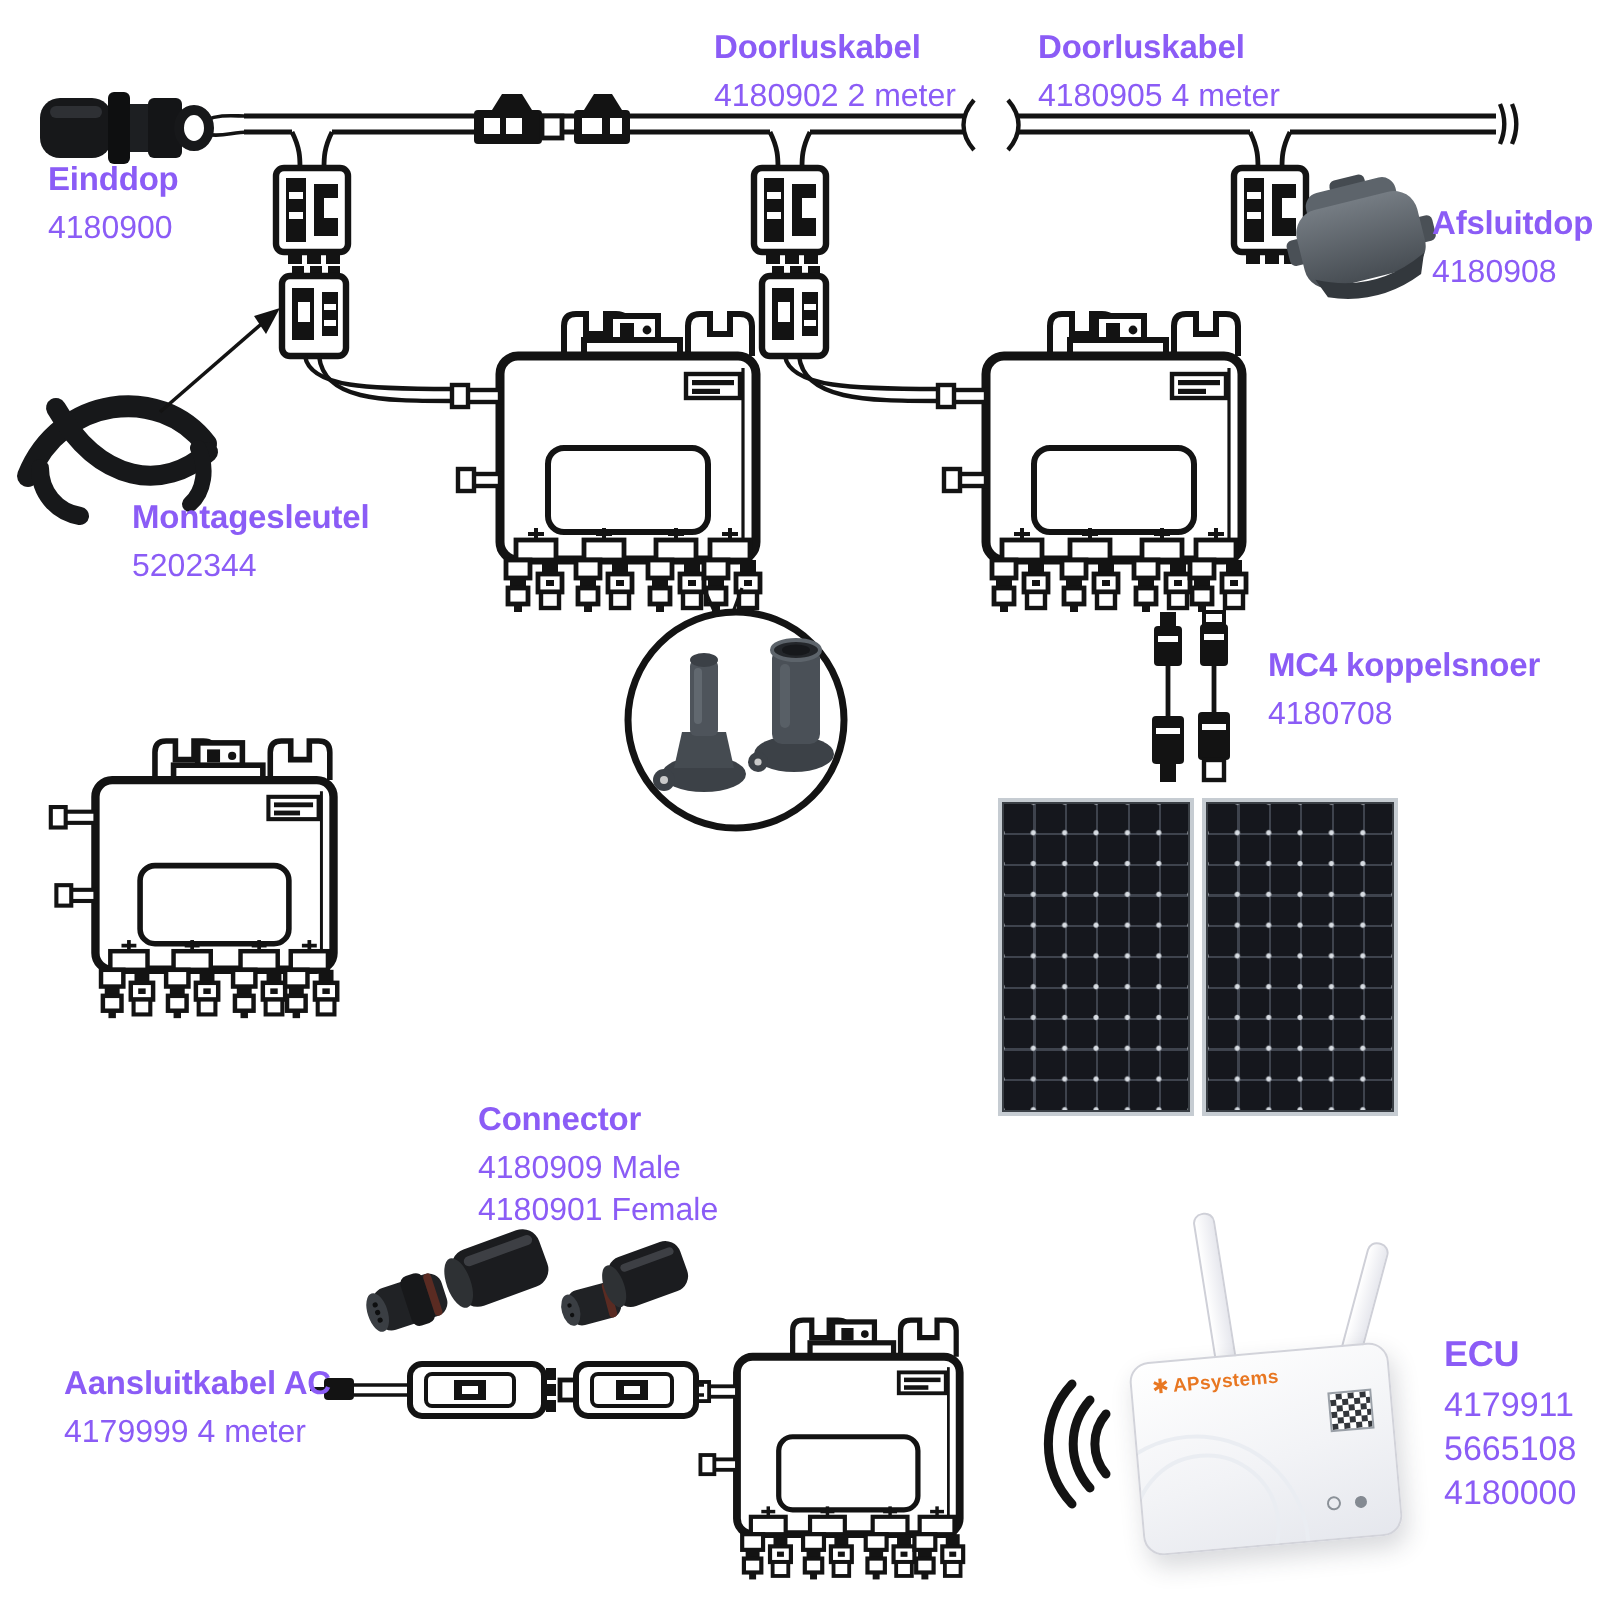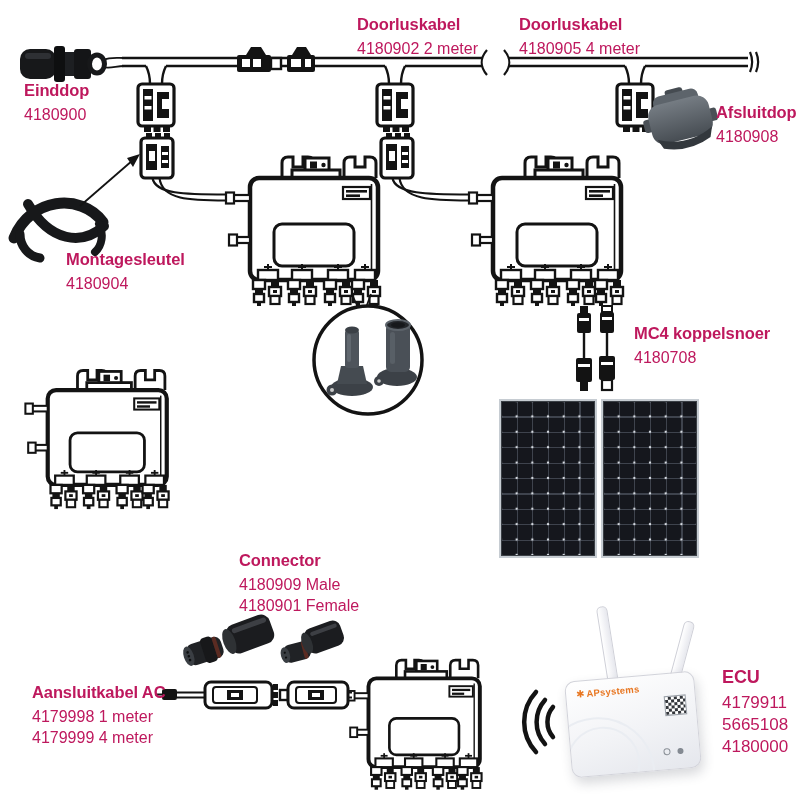--- a/index.html
+++ b/index.html
@@ -1,19 +1,19 @@
 <!DOCTYPE html>
 <html><head>
 <meta charset="utf-8">
 <style>
   html,body{margin:0;padding:0;background:#fff}
   .stage{position:relative;width:800px;height:800px;background:#fff;overflow:hidden;
          font-family:"Liberation Sans",sans-serif;color:#161616}
   svg{position:absolute;left:0;top:0}
-  .plabel{position:absolute;font-size:16px;line-height:21px;white-space:nowrap;color:#be185d}
+  .plabel{position:absolute;font-size:16px;line-height:21px;white-space:nowrap;color:#8b5cf6}
   .plabel .t{font-weight:700;font-size:16.5px;margin-bottom:3px;letter-spacing:-0.1px}
   .plabel.big{font-size:17px;line-height:22px}
   .plabel.big .t{font-size:18px;margin-bottom:4px}
 
   
   .panel{position:absolute;width:98px;height:159px;background-color:#15171d;
     border:2px solid #c6ccd2;box-sizing:border-box;box-shadow:inset 0 0 0 1px #3a3f45;
     background-image:
       radial-gradient(circle, rgba(223,228,234,.95) 1px, transparent 1.6px),
       repeating-linear-gradient(90deg,#3e434d 0 1.1px, transparent 1.1px 15.7px),
@@ -348,39 +348,38 @@
   <div>4180905 4 meter</div>
 </div>
 
 <div class="plabel" style="left:716px;top:102px">
   <div class="t">Afsluitdop</div>
   <div>4180908</div>
 </div>
 
 <div class="plabel" style="left:66px;top:249px">
   <div class="t">Montagesleutel</div>
-  <div>4180904</div>
+  <div>5202344</div>
 </div>
 
 
 <div class="plabel" style="left:634px;top:323px">
   <div class="t">MC4 koppelsnoer</div>
   <div>4180708</div>
 </div>
 
 
 <div class="plabel" style="left:239px;top:550px">
   <div class="t">Connector</div>
   <div>4180909 Male</div>
   <div>4180901 Female</div>
 </div>
 
 <div class="plabel" style="left:32px;top:682px">
   <div class="t">Aansluitkabel AC</div>
-  <div>4179998 1 meter</div>
   <div>4179999 4 meter</div>
 </div>
 
 <div class="plabel big" style="left:722px;top:666px">
   <div class="t">ECU</div>
   <div>4179911</div>
   <div>5665108</div>
   <div>4180000</div>
 </div>
 

